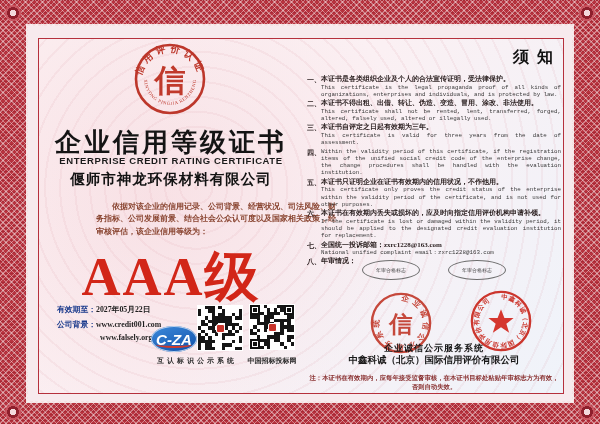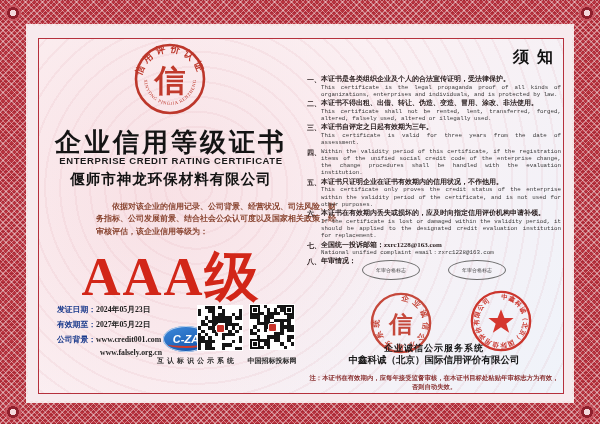--- a/index.html
+++ b/index.html
@@ -37,23 +37,23 @@
     font-size:7px;color:#c0392b;font-weight:bold;letter-spacing:.5px;}
   .basis{position:absolute;top:162px;left:13px;width:240px;
     font-size:8px;line-height:1.55;color:#8a4632;text-align:justify;text-indent:2em;font-weight:bold;margin-left:44px;}
   .rating{position:absolute;top:202px;width:100%;text-align:center;
     font-size:54px;font-weight:bold;color:#d22618;letter-spacing:2px;}
   .fields{position:absolute;left:18px;top:263px;font-size:7.8px;line-height:15px;}
   .frow{white-space:nowrap;}
   .flabel{color:#1a3a8c;font-weight:bold;}
   .fvalue{color:#1d1d1d;font-weight:bold;}
   .frow.url2{padding-left:43px;line-height:12px;}
-  .badge{position:absolute;left:124px;top:287px;width:46px;height:26px;border-radius:50%;
+  .badge{position:absolute;left:112px;top:287px;width:46px;height:26px;border-radius:50%;
     background:linear-gradient(160deg,#3f8bdb,#0d4ea8);color:#fff;display:flex;align-items:center;
-    justify-content:center;font-size:11px;font-weight:bold;font-style:italic;
+    justify-content:center;font-size:15px;font-weight:bold;font-style:italic;
     font-family:"Liberation Sans","DejaVu Sans",sans-serif;box-shadow:0 0 0 1px #b9d0ec inset;}
   .badge::after{content:"";position:absolute;left:5px;right:5px;bottom:4px;height:5px;
     border-bottom:2px solid #d03a2a;border-radius:50%;}
   .qr{position:absolute;width:46px;height:46px;background:#fff;display:grid;
     grid-template-columns:repeat(13,1fr);grid-template-rows:repeat(13,1fr);padding:1px;}
   .qr b{background:#151515;}
   .qr b.w{background:transparent;}
   .qr1{left:158px;top:266px;}
   .qr2{left:210px;top:265px;}
   .qr .dot{position:absolute;left:50%;top:50%;width:9px;height:9px;margin:-4.5px 0 0 -4.5px;
@@ -121,23 +121,20 @@
       </svg>
 
       <div class="cert-title">企业信用等级证书</div>
       <div class="cert-title-en">ENTERPRISE CREDIT RATING CERTIFICATE</div>
       <div class="company">偃师市神龙环保材料有限公司</div>
       <div class="basis">依据对该企业的信用记录、公司背景、经营状况、司法风险、财务指标、公司发展前景、结合社会公众认可度以及国家相关政策，经审核评估，该企业信用等级为：</div>
       <div class="rating">AAA级</div>
 
       <div class="fields">
         <div class="frow">
-          <span class="flabel">发证日期：</span><span class="fvalue">2024年05月23日</span>
-        </div>
-        <div class="frow">
           <span class="flabel">有效期至：</span><span class="fvalue">2027年05月22日</span>
         </div>
         <div class="frow">
           <span class="flabel">公司背景：</span><span class="fvalue">www.credit001.com</span>
         </div>
         <div class="frow url2">
           <span class="fvalue">www.falsely.org.cn</span>
         </div>
       </div>
 

